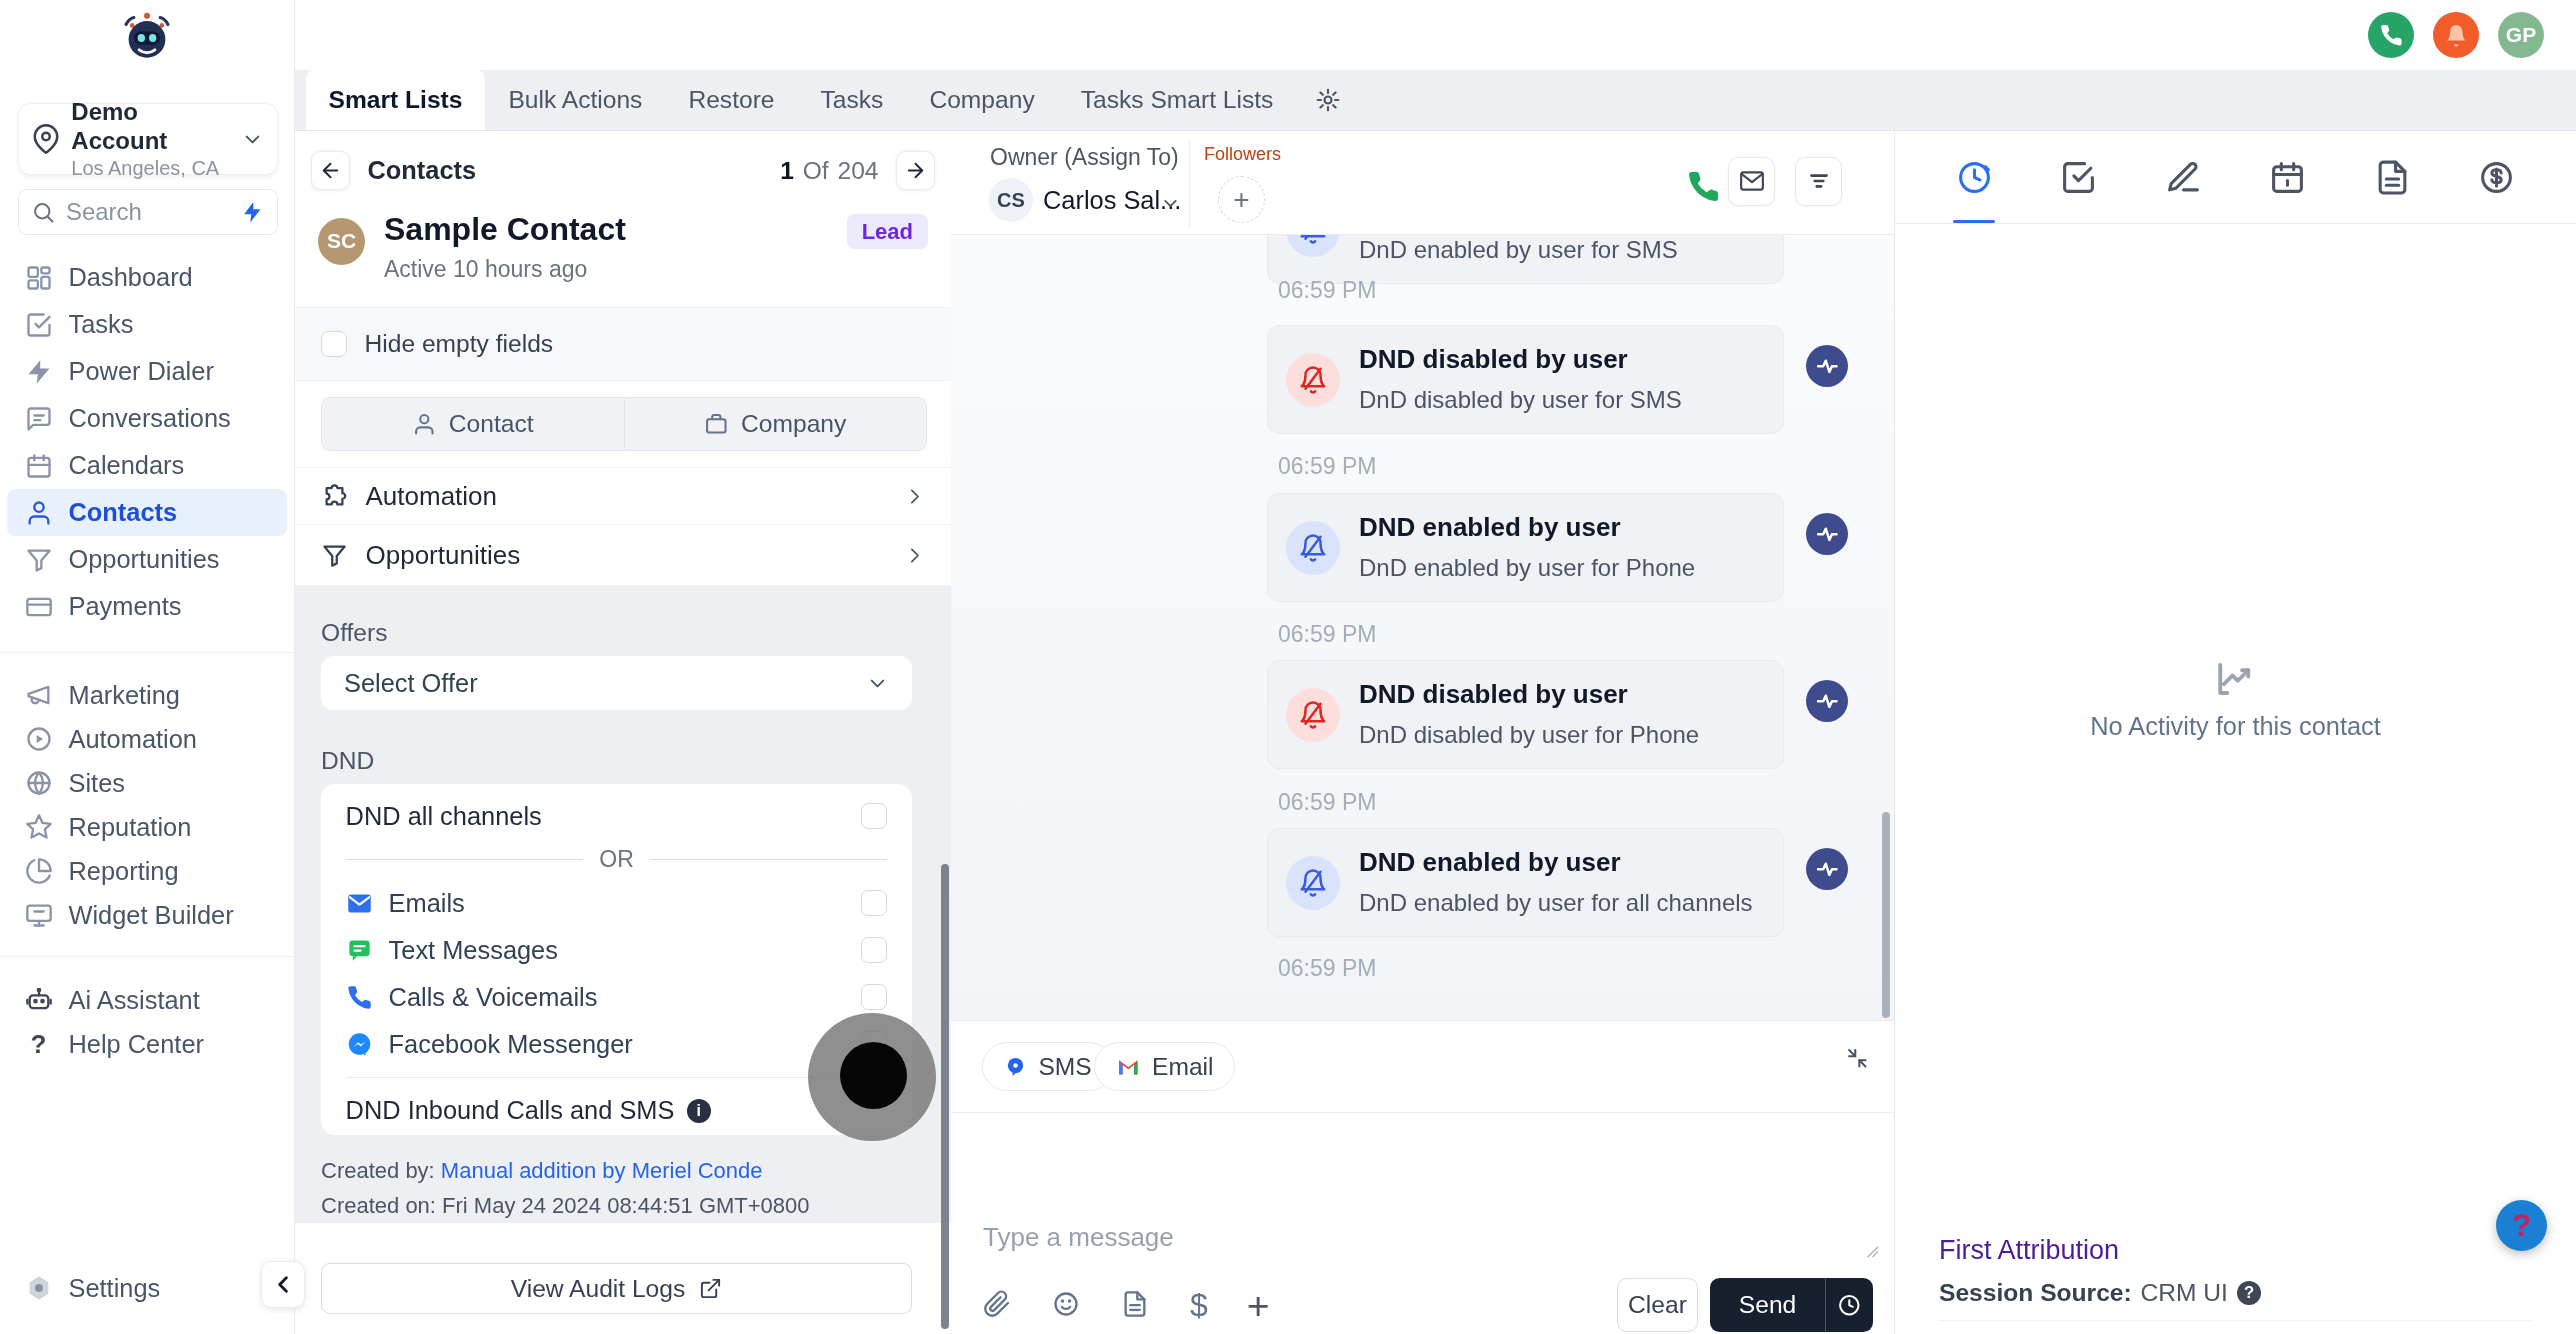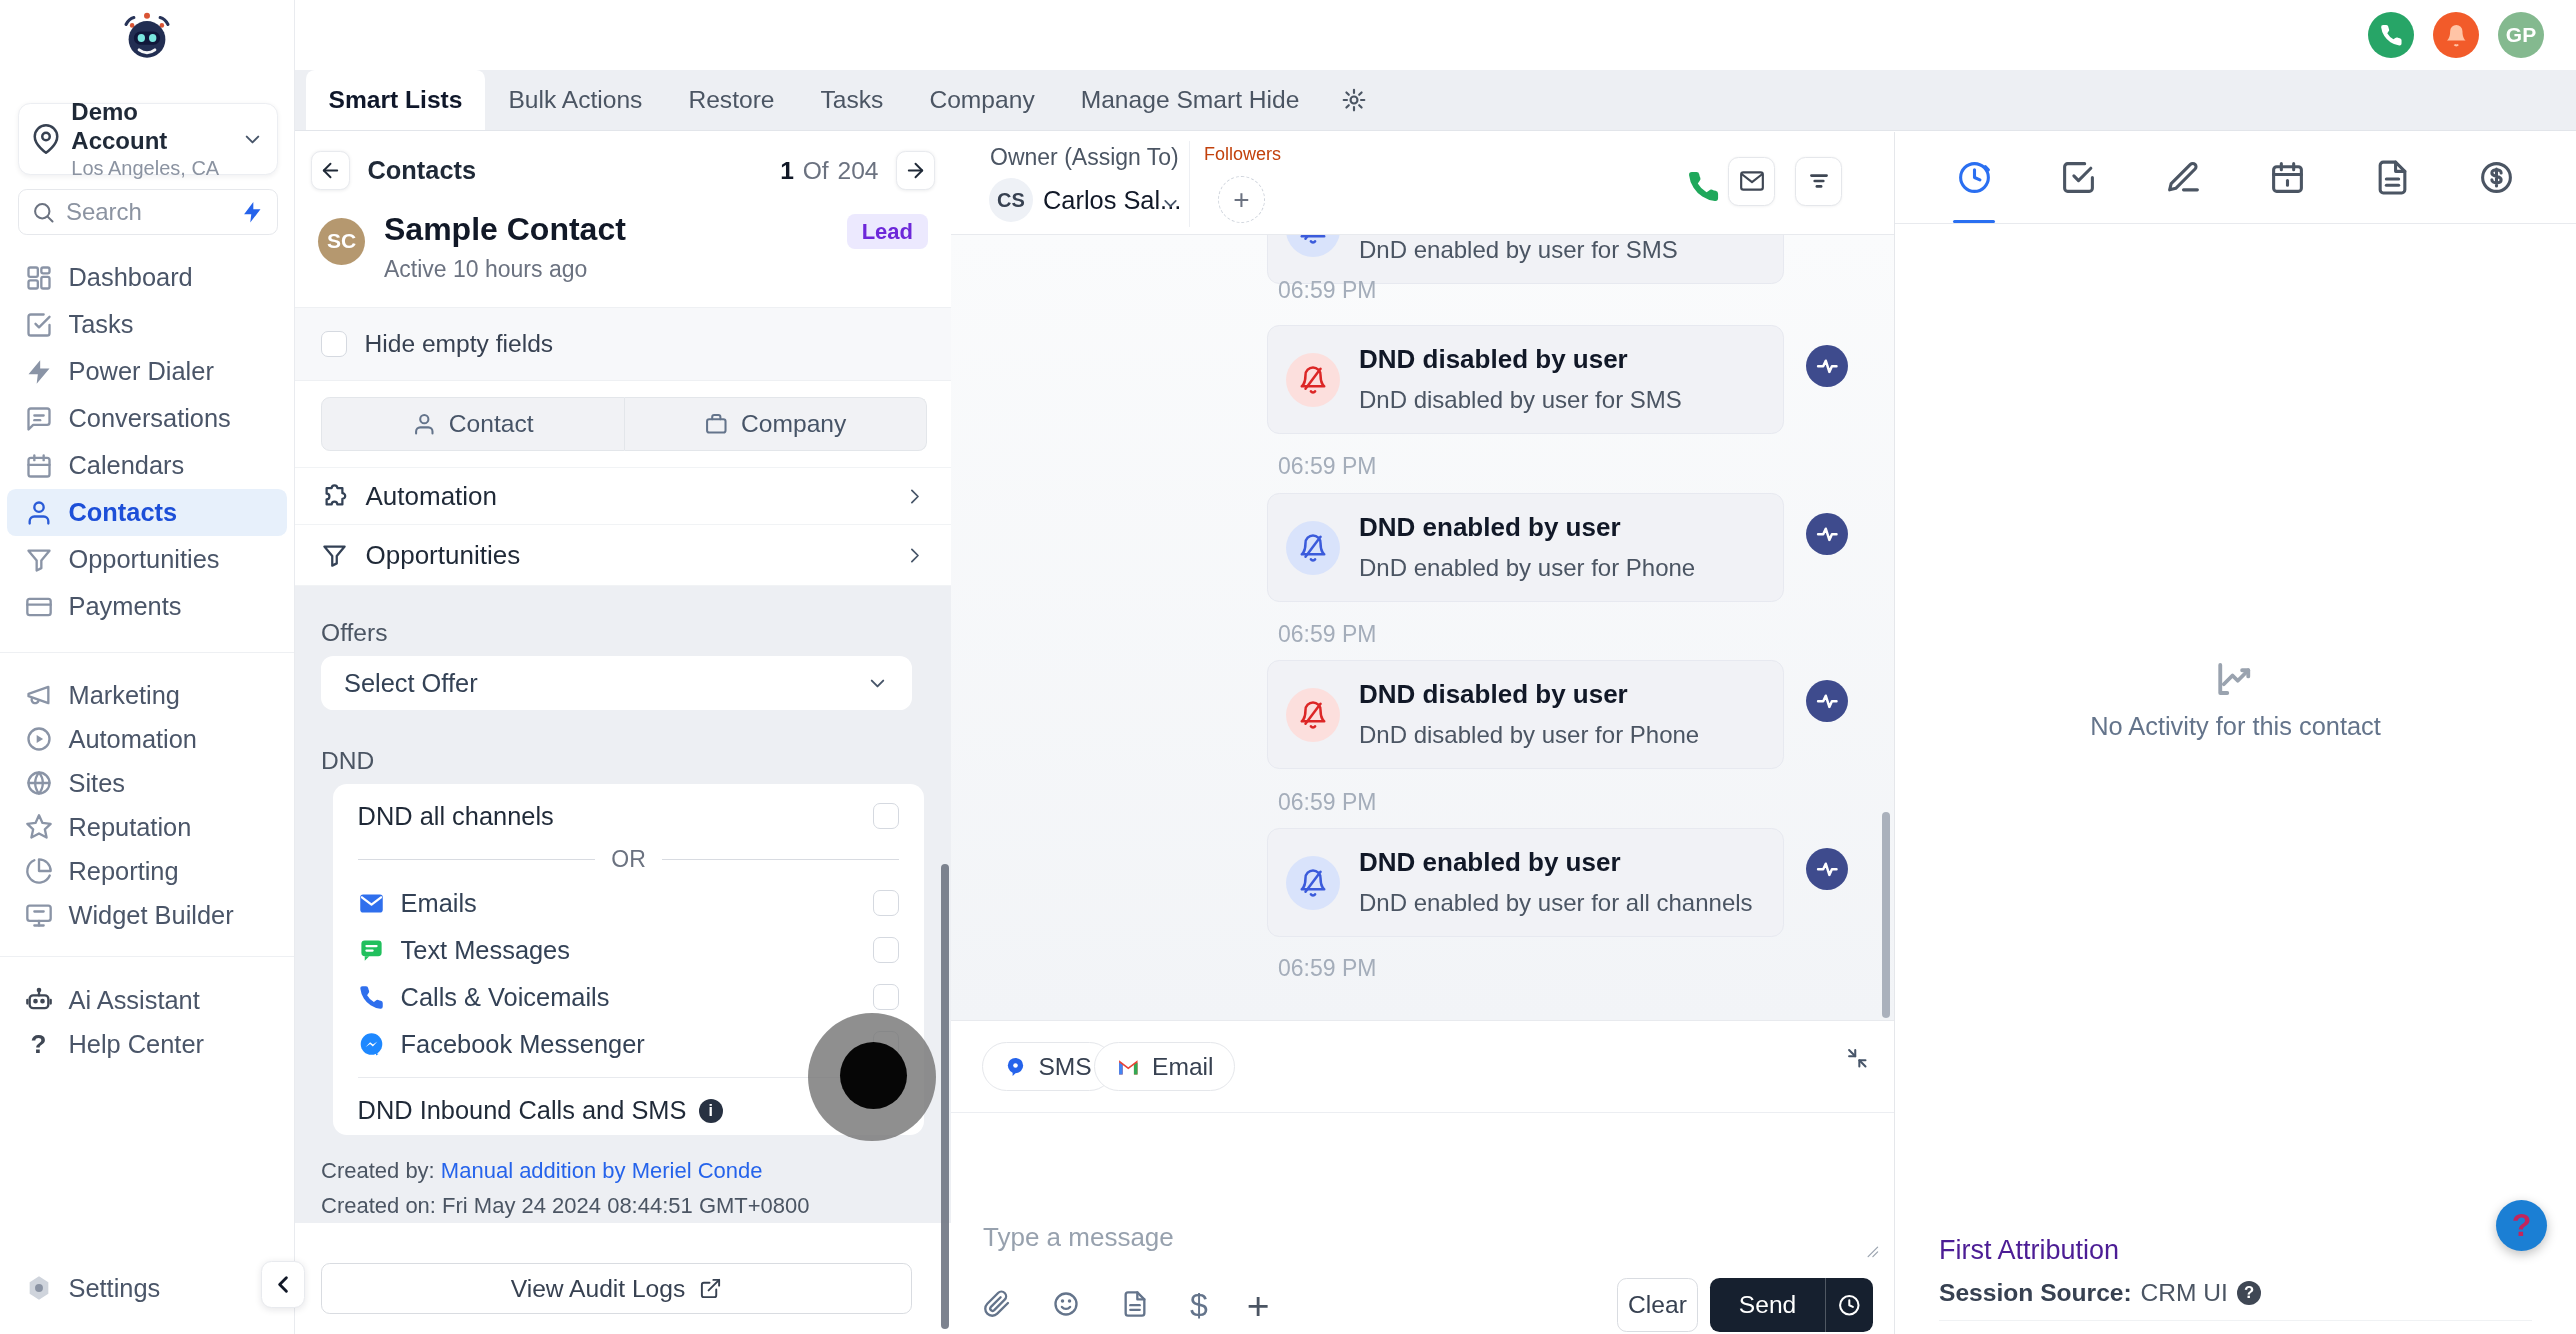--- a/index.html
+++ b/index.html
@@ -71,21 +71,21 @@
   .row-opps{top:393px;height:61px;border-bottom:0.9px solid #f1f3f5;}
   .cp-row .rico{width:27px;height:27px;color:#334155;flex:0 0 27px;}
   .cp-row .rlabel{font-size:26px;color:#1f2937;flex:1;}
   .cp-row .rchev{color:#475569;}
   .graysec{position:absolute;left:0;right:0;top:454px;height:637px;background:#edeff3;}
   .sec-label{position:absolute;left:26px;font-size:24.6px;color:#4b5563;}
   .offers-label{top:33px;}
   .select{position:absolute;left:26px;width:591px;top:70px;height:54px;background:#fff;border-radius:12.3px;display:flex;align-items:center;padding:16px 23px;font-size:25.4px;color:#334155;cursor:pointer;}
   .select .chev{margin-left:auto;color:#475569;}
   .dnd-label{top:161px;}
-  .dnd-card{position:absolute;left:26px;width:591px;top:198px;height:351px;background:#fff;border-radius:14px;padding:8.8px 0;margin-left:12px;}
+  .dnd-card{position:absolute;left:26px;width:591px;top:198px;height:351px;background:#fff;border-radius:14px;padding:8.8px 0;}
   .drow{height:47px;display:flex;align-items:center;padding:0 24.6px;gap:16px;}
   .drow .dlabel{font-size:25.4px;color:#1f2937;flex:1;}
   .drow .chlabel{font-size:25.4px;color:#334155;flex:1;}
   .drow .chico{width:27px;height:27px;flex:0 0 27px;}
   .or-row{height:40px;display:flex;align-items:center;padding:0 24.6px;gap:16px;}
   .or-row .line{flex:1;height:0.9px;background:#d8dbe1;}
   .or-row .or-text{font-size:23px;color:#6b7280;}
   .dnd-div{height:0.9px;background:#e8eaee;margin:8.8px 24.6px;}
   .inbound{height:49px;display:flex;align-items:center;padding:0 24.6px;gap:12.3px;}
   .inbound .dlabel{font-size:25.4px;color:#1f2937;flex:0 0 auto;}
@@ -413,21 +413,21 @@
     </div>
     <div class="tb-circle tb-avatar">GP</div>
   </header>
 
   <div class="tabstrip">
     <div class="stab active">Smart Lists</div>
     <div class="stab">Bulk Actions</div>
     <div class="stab">Restore</div>
     <div class="stab">Tasks</div>
     <div class="stab">Company</div>
-    <div class="stab">Manage Smart Hide</div>
+    <div class="stab">Tasks Smart Lists</div>
     <div class="stab-gear">
       <span>
           <svg class="ic" viewBox="0 0 24 24" width="26" height="26">
             <circle cx="12" cy="12" r="3.2"></circle>
             <path d="M12 2.5v3M12 18.5v3M2.5 12h3M18.5 12h3M5 5l2.2 2.2M16.8 16.8L19 19M19 5l-2.2 2.2M7.2 16.8L5 19"></path>
           </svg>
         </span>
     </div>
   </div>
 

